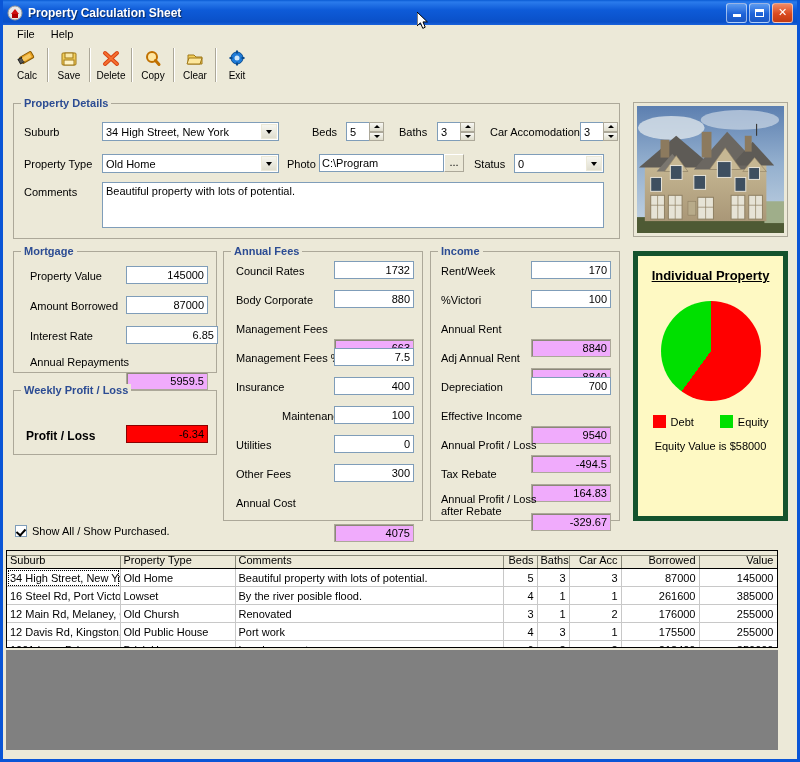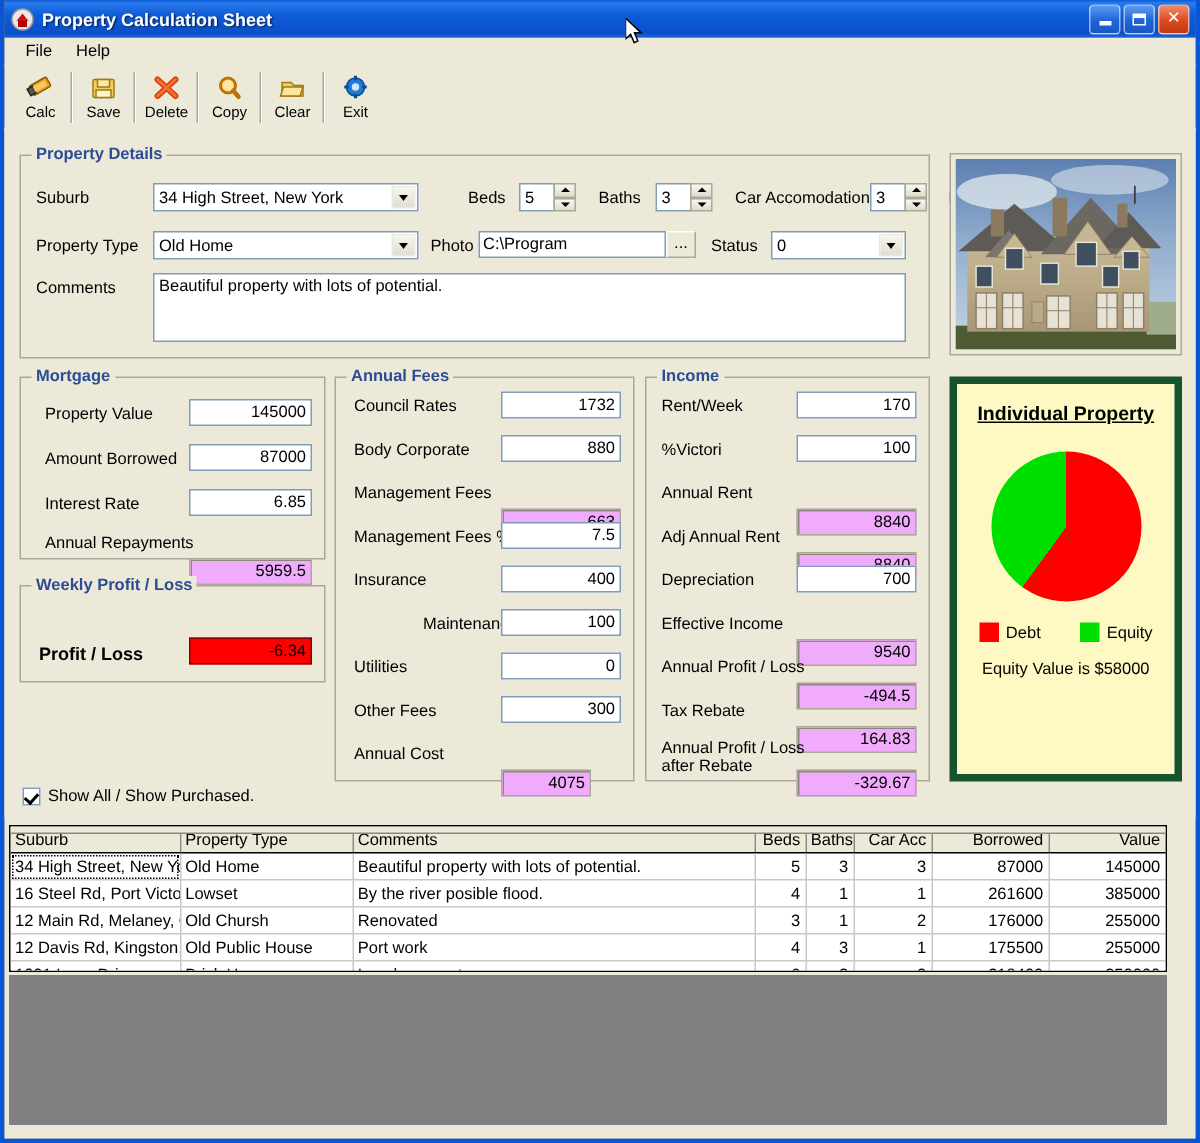--- a/index.html
+++ b/index.html
@@ -455,21 +455,21 @@
       <div class="gbox" style="left:10px;top:166px;width:204px;height:122px;">
         <span class="glegend">Mortgage</span>
 
         <span class="lbl" style="left:16px;top:18px;">Property Value</span>
         <div class="fld" style="left:112px;top:14px;width:82px;">145000</div>
 
         <span class="lbl" style="left:16px;top:48px;">Amount Borrowed</span>
         <div class="fld" style="left:112px;top:44px;width:82px;">87000</div>
 
         <span class="lbl" style="left:16px;top:78px;">Interest Rate</span>
-        <div class="fld" style="left:112px;top:74px;width:82px;">6.85</div>
+        <div class="fld" style="left:112px;top:74px;width:92px;">6.85</div>
 
         <span class="lbl" style="left:16px;top:104px;">Annual Repayments</span>
         <div class="fld ro" style="left:112px;top:100px;width:82px;">5959.5</div>
       </div>
 
       <div class="gbox" style="left:10px;top:305px;width:204px;height:65px;">
         <span class="glegend">Weekly Profit / Loss</span>
         <span class="lbl b" style="left:12px;top:38px;">Profit / Loss</span>
         <div class="fld calcred" style="left: 112px; top: 34px; width: 82px; background: rgb(255, 0, 0);">-6.34</div>
       </div>
@@ -495,21 +495,21 @@
         <span class="lbl" style="left:12px;top:158px;margin-left:46px;">Maintenance</span>
         <div class="fld" style="left:110px;top:154px;width:80px;">100</div>
 
         <span class="lbl" style="left:12px;top:187px;">Utilities</span>
         <div class="fld" style="left:110px;top:183px;width:80px;">0</div>
 
         <span class="lbl" style="left:12px;top:216px;">Other Fees</span>
         <div class="fld" style="left:110px;top:212px;width:80px;">300</div>
 
         <span class="lbl" style="left:12px;top:245px;">Annual Cost</span>
-        <div class="fld ro" style="left:110px;top:241px;width:60px;">4075</div>
+        <div class="fld ro" style="left:110px;top:252px;width:80px;">4075</div>
       </div>
 
       <div class="gbox" style="left:427px;top:166px;width:190px;height:270px;">
         <span class="glegend">Income</span>
 
         <span class="lbl" style="left:10px;top:13px;">Rent/Week</span>
         <div class="fld" style="left:100px;top:9px;width:80px;">170</div>
 
         <span class="lbl" style="left:10px;top:42px;">%Victori</span>
         <div class="fld" style="left:100px;top:38px;width:80px;">100</div>

